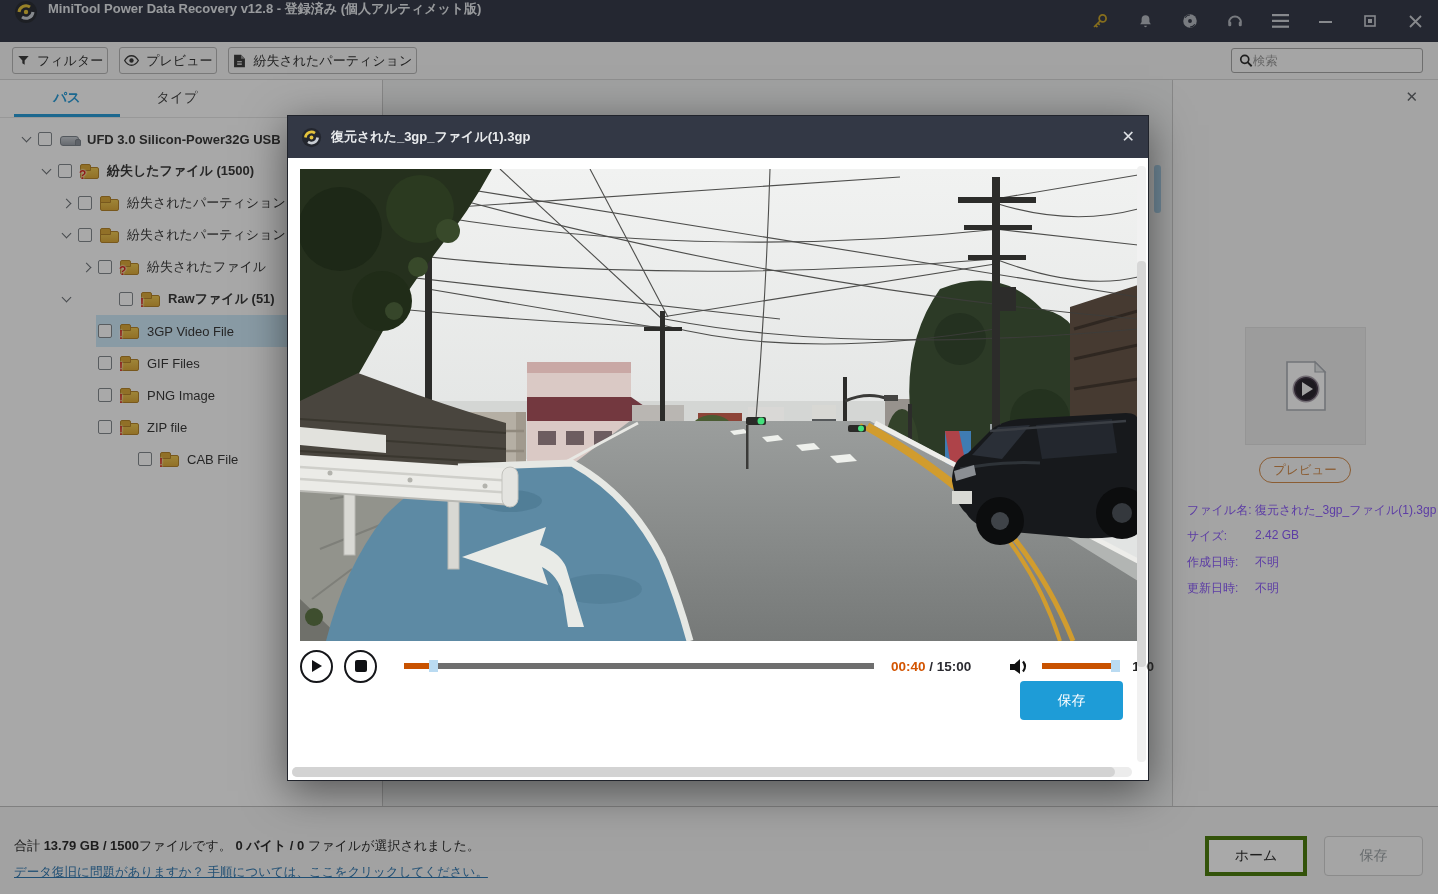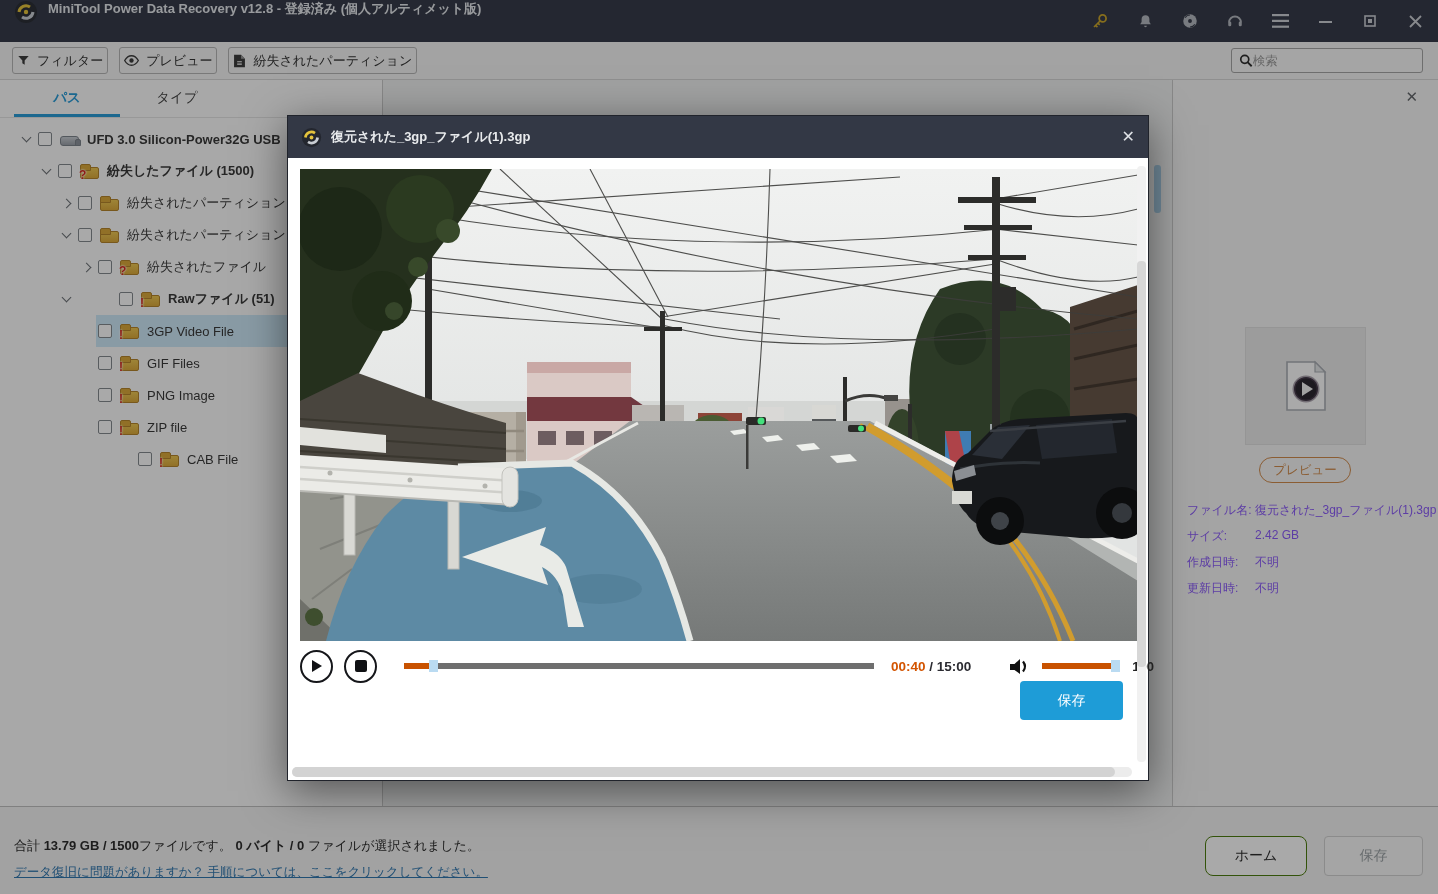--- a/index.html
+++ b/index.html
@@ -65,21 +65,21 @@
   .drow{display:flex;margin-bottom:9px;font-size:12px;color:#8b5cf6;white-space:nowrap}
   .dlabel{width:68px;flex:none}
   .dvalue{overflow:hidden}
 
   
   .statusbar{position:absolute;left:0;right:0;bottom:0;height:88px;background:#f2f2f2;border-top:1px solid #bfbfbf;padding:30px 14px 0}
   .sline1{font-size:13px;color:#2e2e2e}
   .sline1 .bold{font-weight:bold}
   .slink{display:inline-block;margin-top:9px;font-size:12.5px;color:#3076ad;text-decoration:underline;cursor:pointer}
   .bbtns{position:absolute;right:15px;top:29px;display:flex;gap:17px}
-  .btn-home{width:102px;height:40px;background:#fcfcfc;border:1px solid #4d7c0f;border-radius:8px;font-size:14px;color:#2e2e2e;cursor:pointer;font-family:inherit}
+  .btn-home{width:102px;height:40px;background:#fcfcfc;border:4px solid #4d7c0f;border-radius:0;font-size:14px;color:#2e2e2e;cursor:pointer;font-family:inherit}
   .btn-save-disabled{width:99px;height:40px;background:#f6f6f6;border:1px solid #cfcfcf;border-radius:4px;font-size:14px;color:#9aa0a4;font-family:inherit}
 
   
   .dim{position:absolute;inset:0;background:rgba(0,0,0,.33);z-index:40}
 
   
   .dialog{position:absolute;left:287px;top:115px;width:862px;height:666px;background:#fff;z-index:60;box-shadow:0 10px 40px rgba(0,0,0,.5);border:1px solid #20232b}
   .dlg-header{height:42px;background:#333845;display:flex;align-items:center;padding:0 13px;gap:9px}
   .dlg-title{color:#e8eaec;font-size:13px;font-weight:bold;white-space:nowrap;overflow:hidden}
   .dlg-close{margin-left:auto;color:#dfe2e6;font-size:16px;cursor:pointer;line-height:1}

